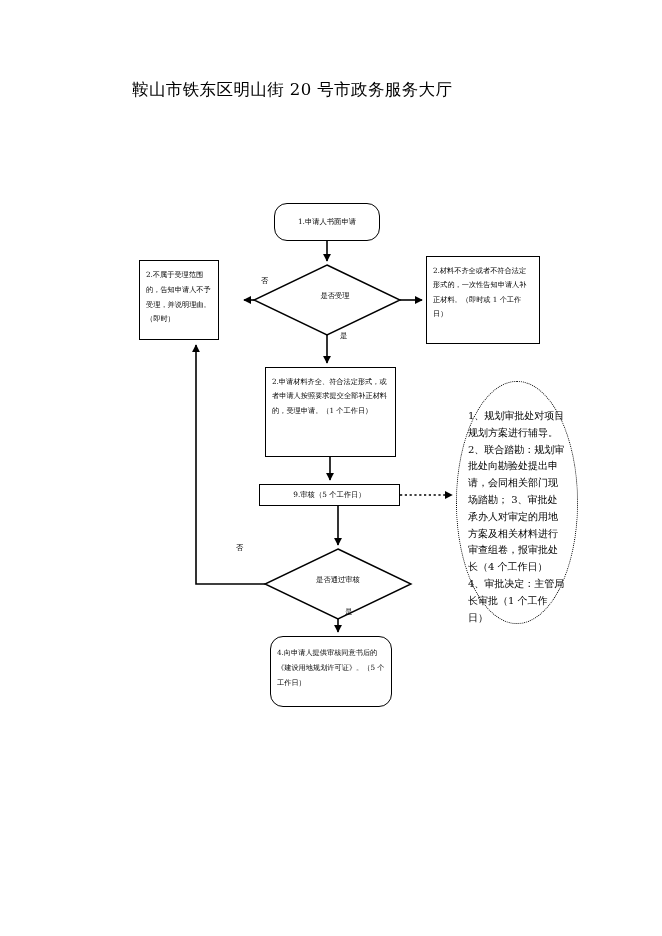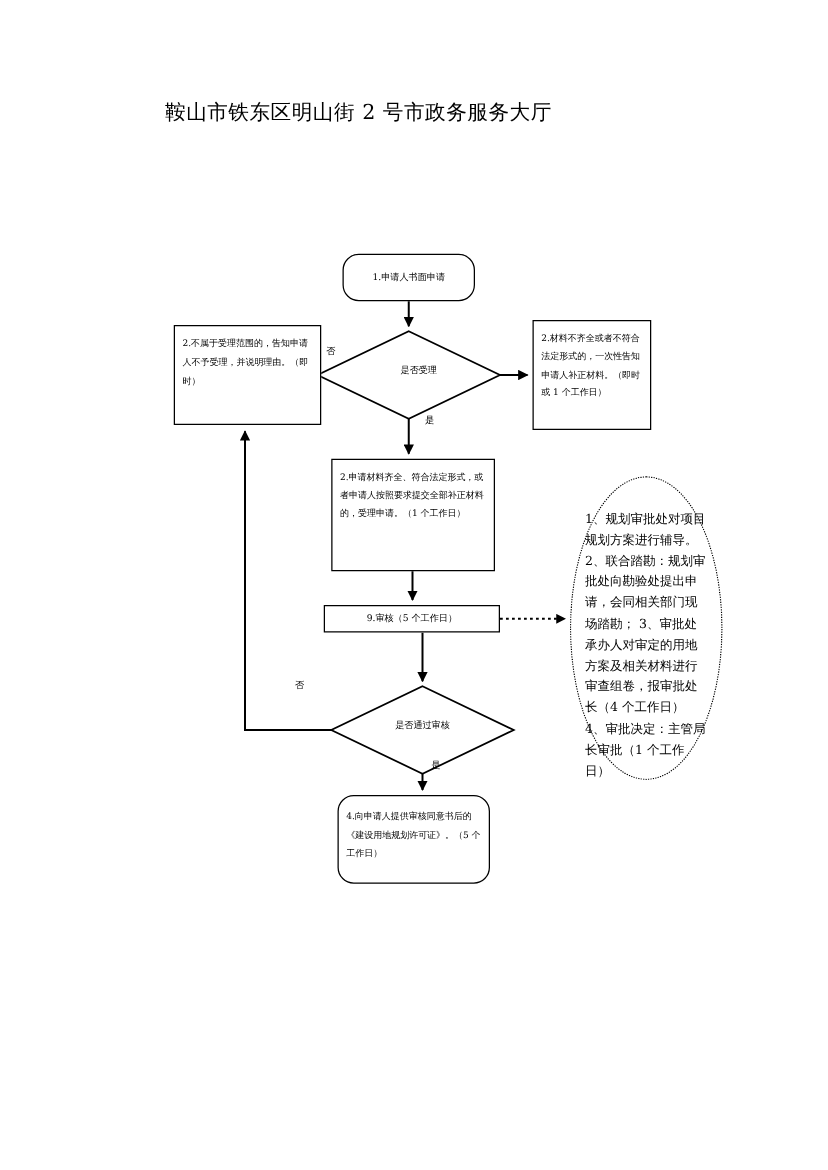--- a/index.html
+++ b/index.html
@@ -77,30 +77,30 @@
   .node-rounded { border-radius: 13px; }
 
   
   #node-start {
     left: 274px; top: 203px; width: 106px; height: 38px;
     font-size: 7.3px;
     text-align: center;
   }
   
   #node-reject {
-    left: 139px; top: 260px; width: 118px; height: 80px;
+    left: 139px; top: 260px; width: 80px; height: 80px;
     font-size: 7.2px;
     line-height: 2.05;
     text-align: left;
     align-items: flex-start;
     padding-top: 7px;
   }
   
   #node-supplement {
-    left: 426px; top: 256px; width: 95px; height: 88px;
+    left: 426px; top: 256px; width: 114px; height: 88px;
     font-size: 7.2px;
     line-height: 2.0;
     text-align: left;
     align-items: flex-start;
     padding-top: 7px;
   }
   
   #node-accept {
     left: 265px; top: 367px; width: 131px; height: 90px;
     font-size: 7.2px;
@@ -166,21 +166,21 @@
     font-size: 10px;
     line-height: 1.68;
     color: #000;
     text-align: left;
   }
 </style>
 </head>
 <body>
 
 <div id="page-header">
-  <div id="doc-address">鞍山市铁东区明山街 2 号市政务服务大厅</div>
+  <div id="doc-address">鞍山市铁东区明山街 20 号市政务服务大厅</div>
 </div>
 
 <div id="flowchart">
 
   <svg id="flow-svg" viewBox="0 0 662 936" xmlns="http://www.w3.org/2000/svg">
     <defs>
       <marker id="arrow" viewBox="0 0 10 10" refX="9" refY="5" markerWidth="5.2" markerHeight="5.2" orient="auto-start-reverse">
         <path d="M 0 0 L 10 5 L 0 10 z" fill="#000"></path>
       </marker>
     </defs>

